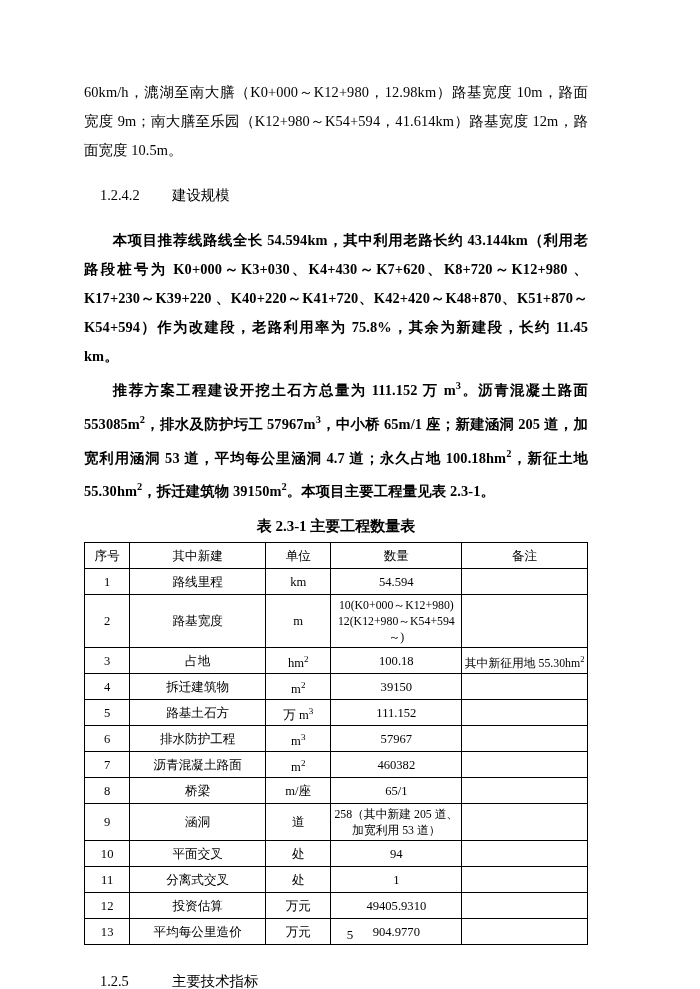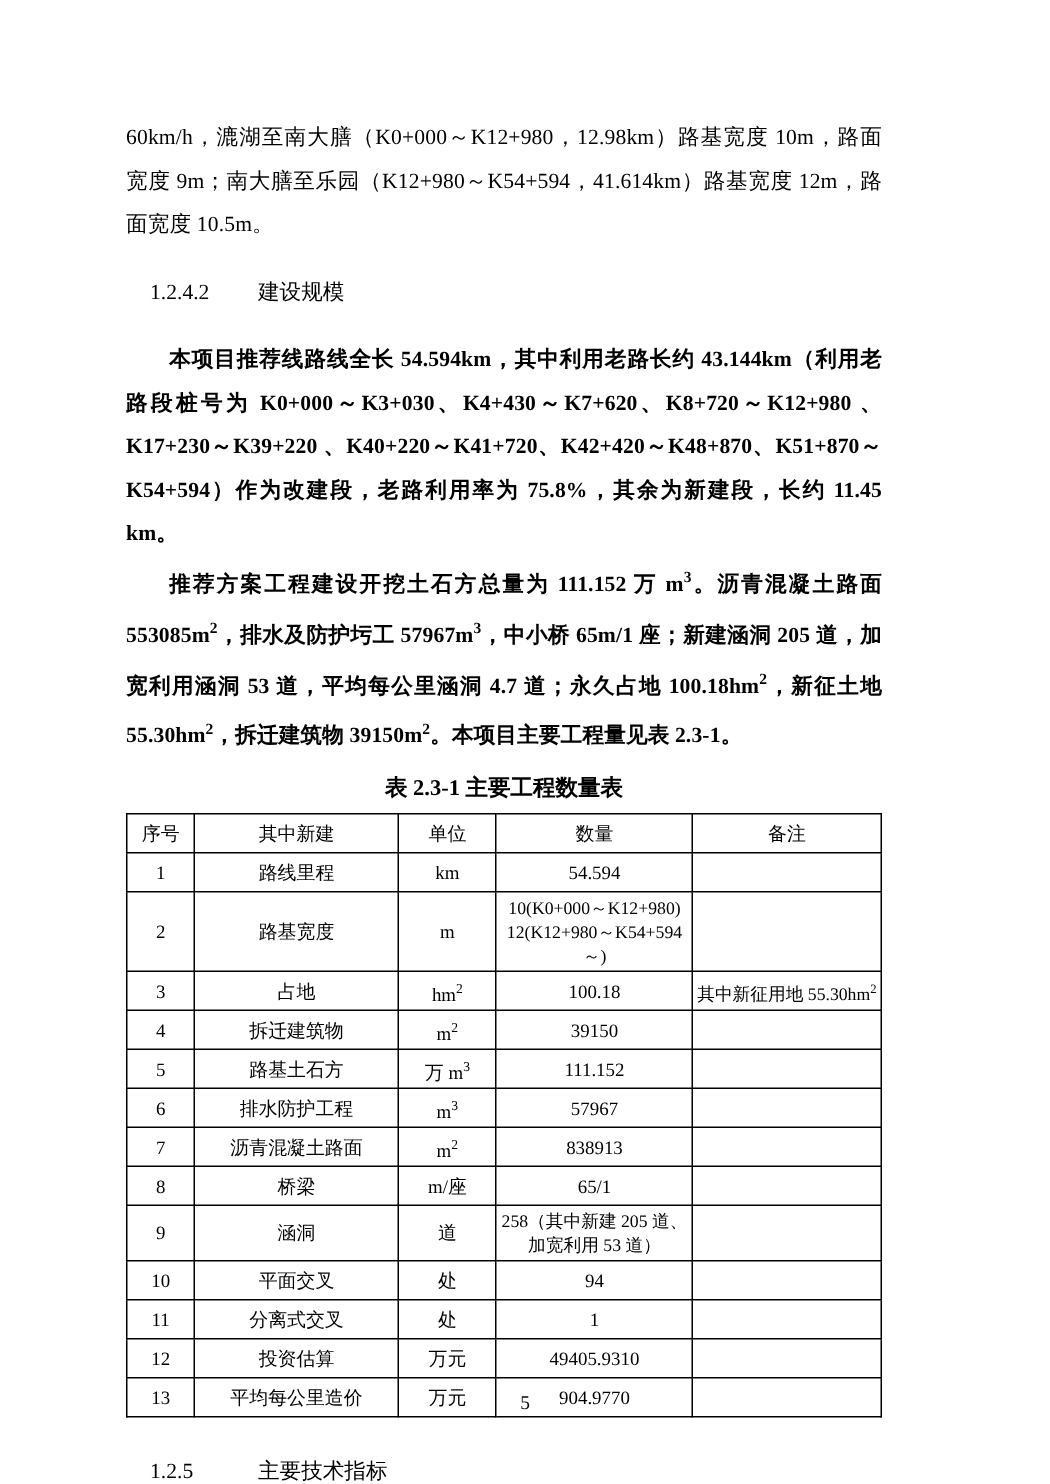--- a/index.html
+++ b/index.html
@@ -164,21 +164,21 @@
         <td>6</td>
         <td>排水防护工程</td>
         <td>m<span class="sup">3</span></td>
         <td>57967</td>
         <td></td>
       </tr>
       <tr>
         <td>7</td>
         <td>沥青混凝土路面</td>
         <td>m<span class="sup">2</span></td>
-        <td>838913</td>
+        <td>460382</td>
         <td></td>
       </tr>
       <tr>
         <td>8</td>
         <td>桥梁</td>
         <td>m/座</td>
         <td>65/1</td>
         <td></td>
       </tr>
       <tr>

